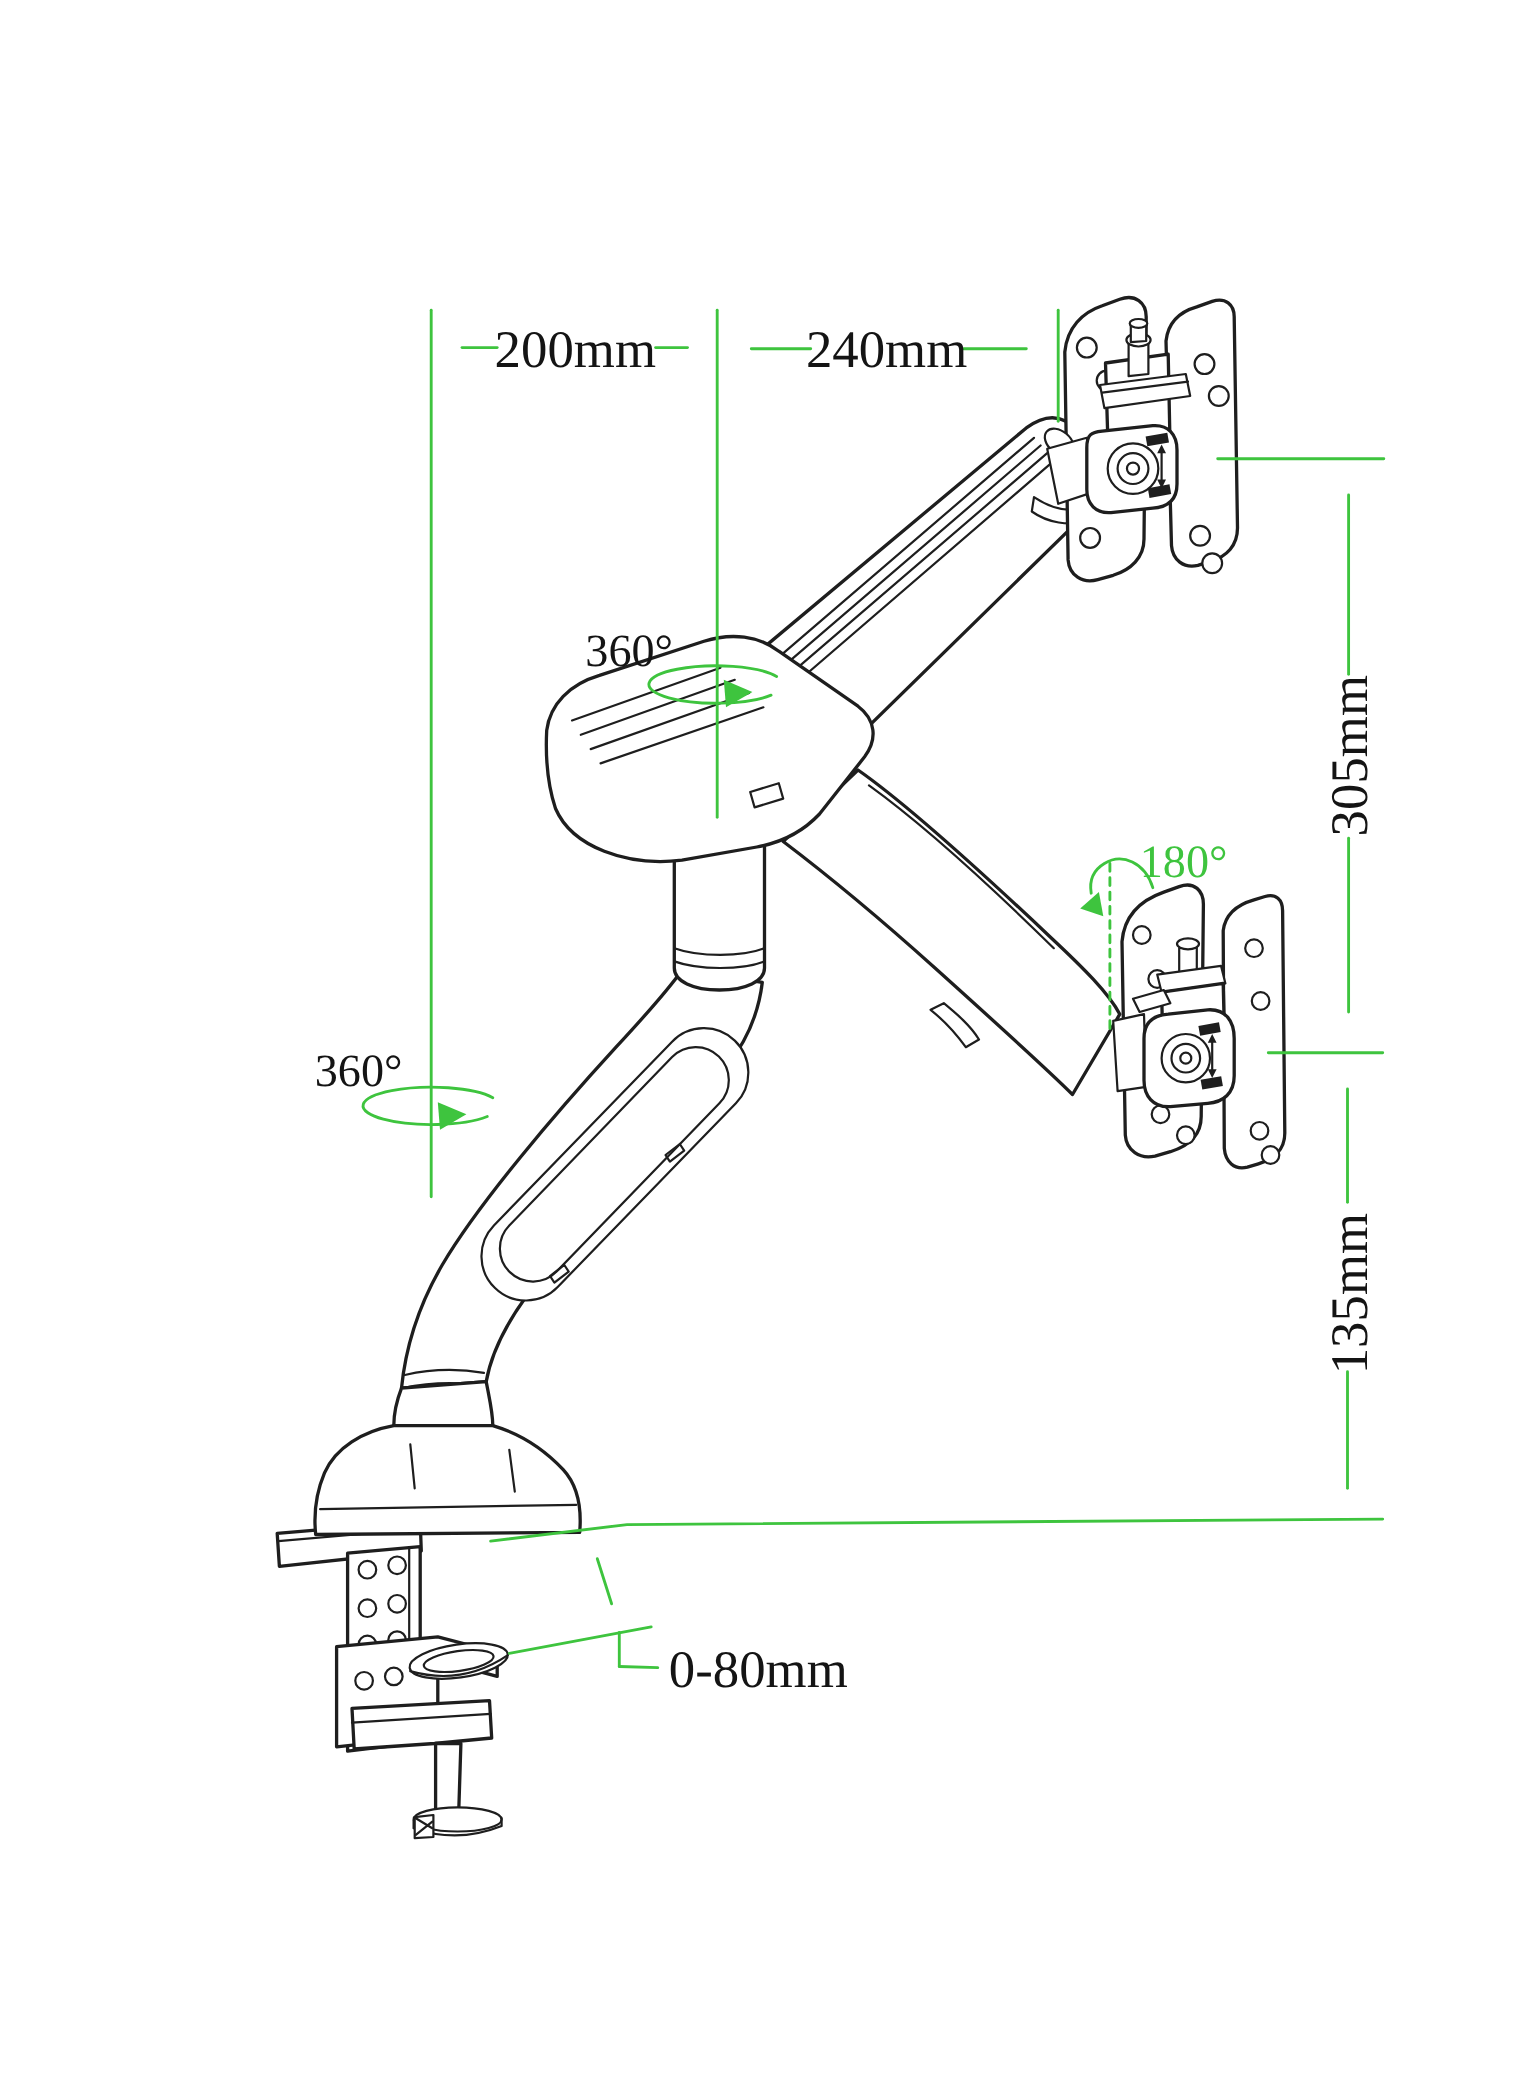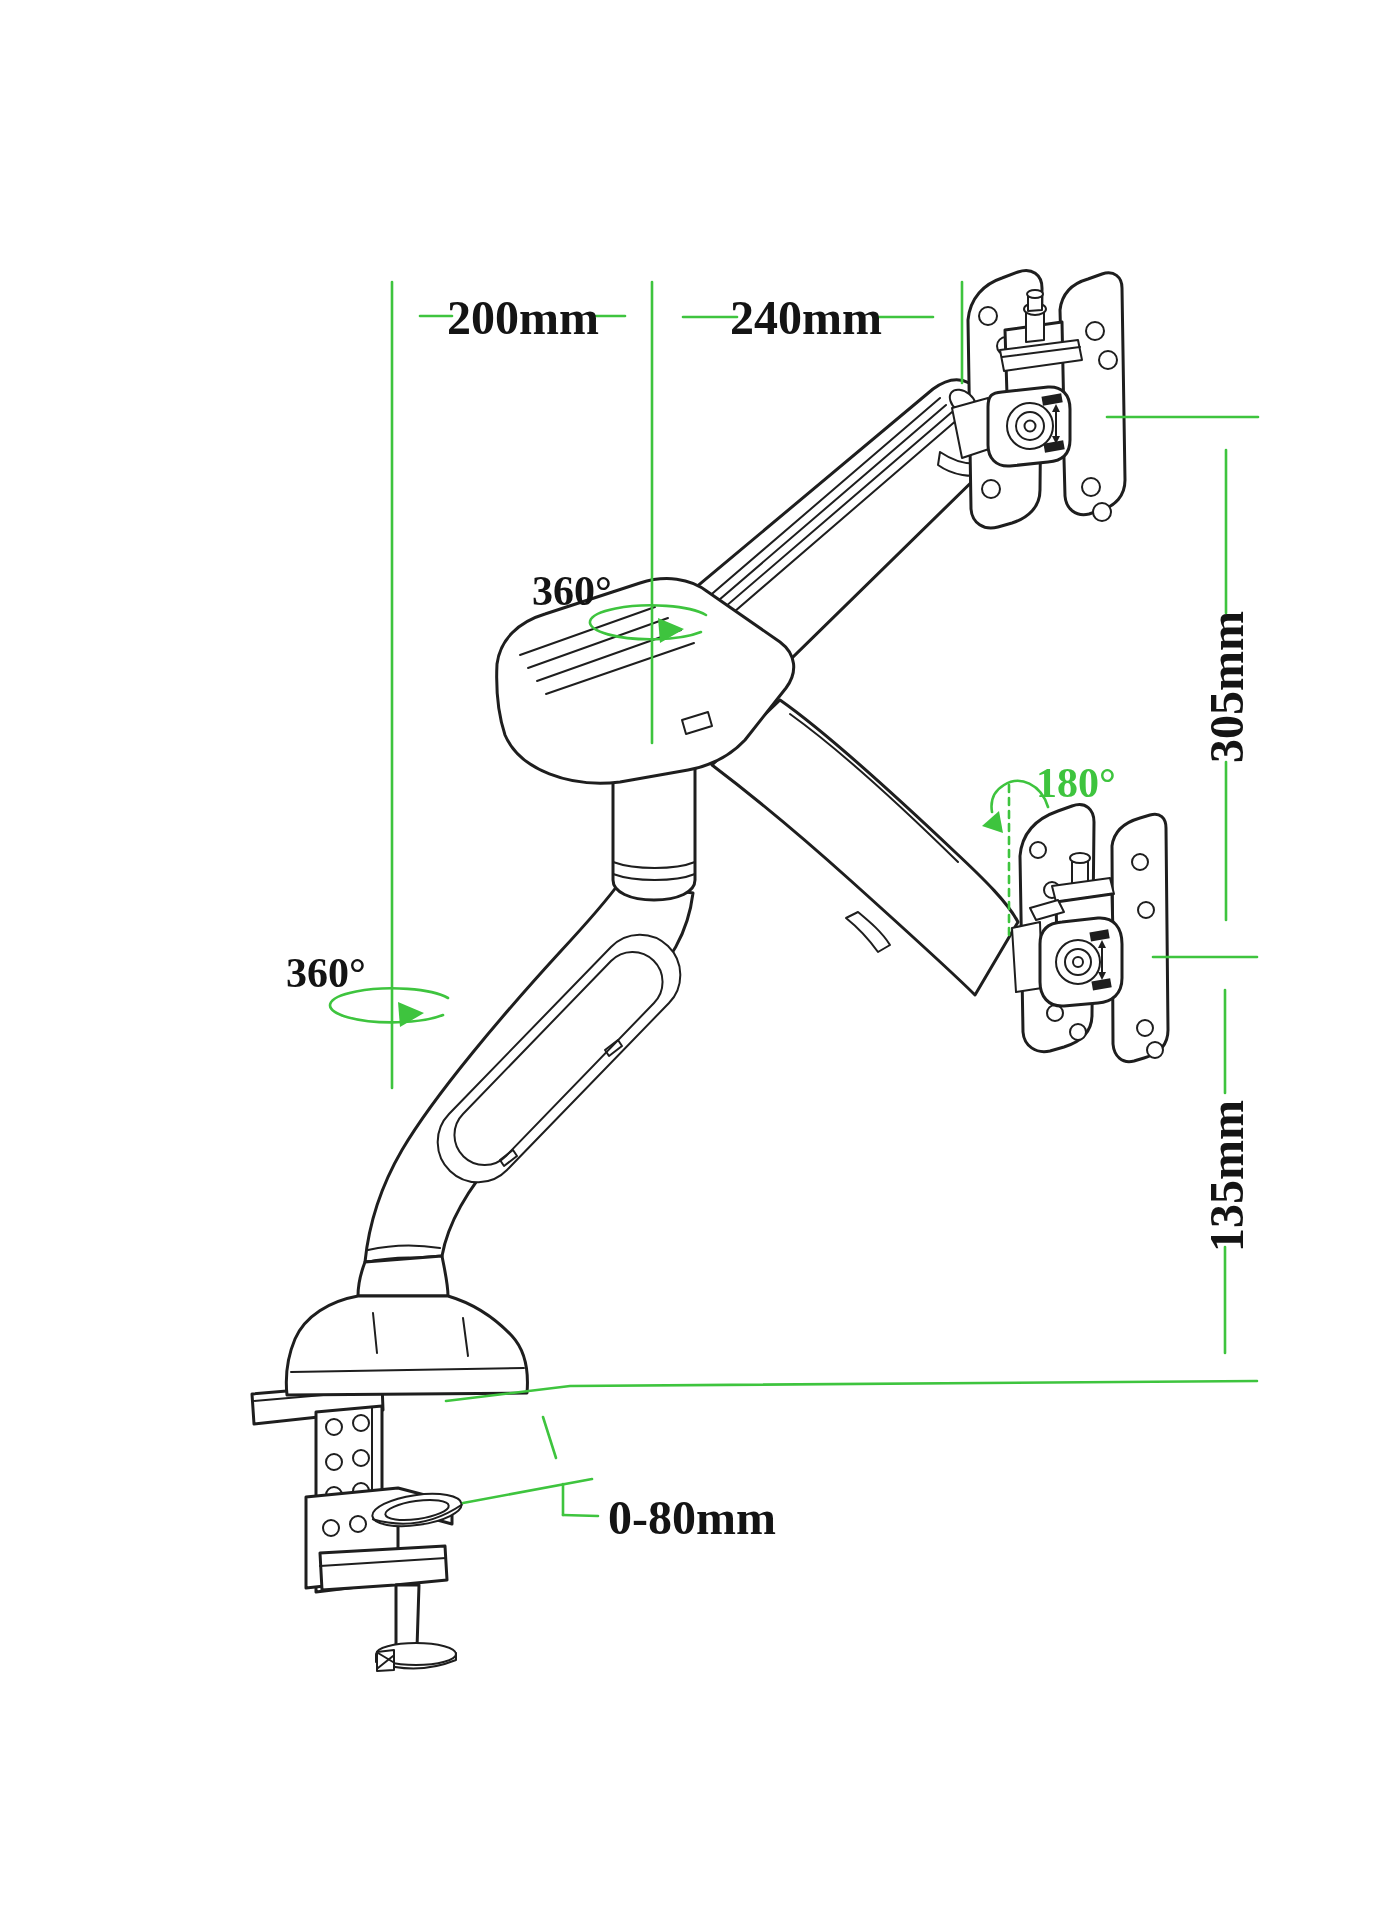--- a/index.html
+++ b/index.html
@@ -1,16 +1,16 @@
 <!DOCTYPE html>
 <html><head>
 <meta charset="utf-8">
 <style>
   html,body{margin:0;padding:0;background:#ffffff;}
-  .page{position:relative;width:1400px;height:1909px;background:#ffffff;overflow:hidden;font-weight:bold;}
+  .page{position:relative;width:1400px;height:1909px;background:#ffffff;overflow:hidden;}
   svg{display:block;}
   .dim-text{font-family:"Liberation Serif","DejaVu Serif",serif;fill:#141414;}
   .deg-text{font-family:"Liberation Serif","DejaVu Serif",serif;fill:#141414;}
   .deg-text-green{font-family:"Liberation Serif","DejaVu Serif",serif;fill:#3ec43e;}
   .ink-thin{stroke:#1e1e1e;fill:none;stroke-width:2;stroke-linecap:round;stroke-linejoin:round;}
   .ink-fill{stroke:#1e1e1e;fill:#ffffff;stroke-width:3;stroke-linejoin:round;}
   .ink-fill-thin{stroke:#1e1e1e;fill:#ffffff;stroke-width:2;stroke-linejoin:round;}
   .ink-black{fill:#1e1e1e;stroke:none;}
   .grn{stroke:#3ec43e;fill:none;stroke-width:2.6;stroke-linecap:round;}
   .grn-fill{fill:#3ec43e;stroke:none;}

